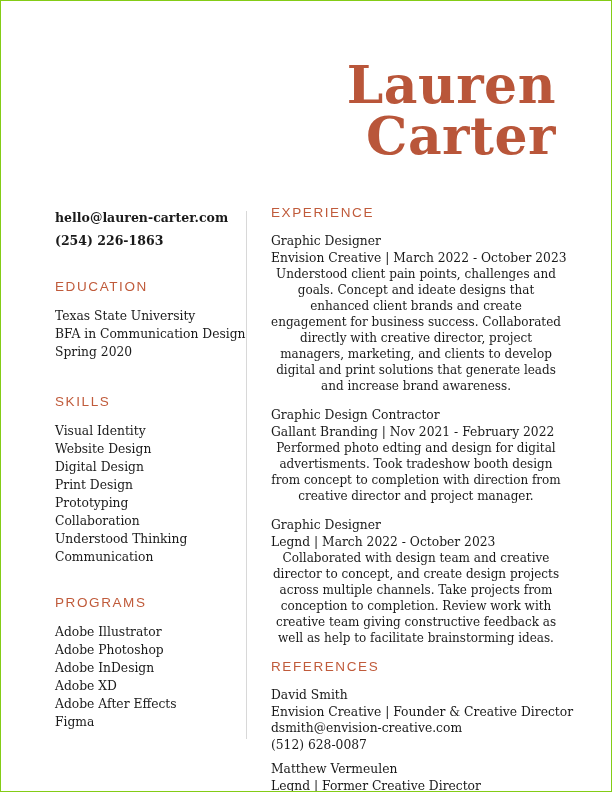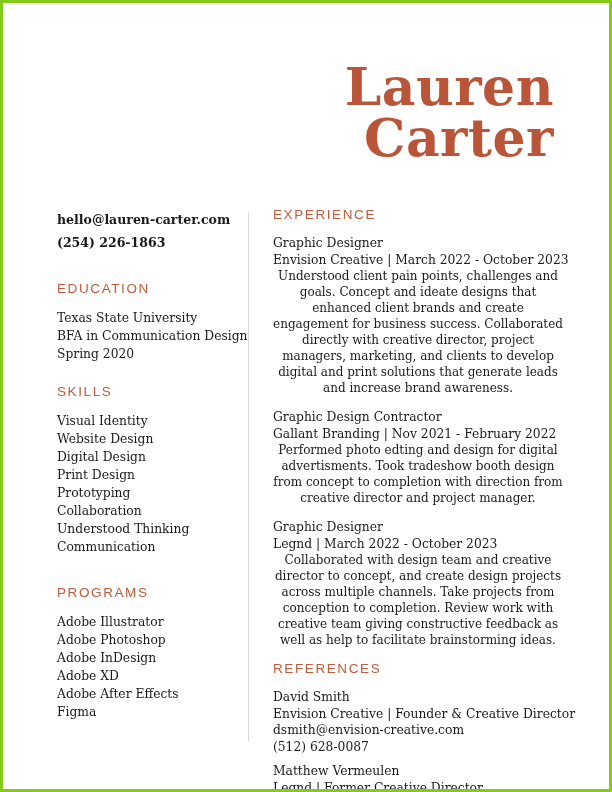--- a/index.html
+++ b/index.html
@@ -7,21 +7,21 @@
     --name-color: #B9563A;
     --ink: #1a1a1a;
   }
   * { margin: 0; padding: 0; box-sizing: border-box; }
   html, body { background: #ffffff; }
   .page {
     position: relative;
     width: 612px;
     height: 792px;
     background: #ffffff;
-    border: 3px solid #84cc16;
+    border: 1px solid #84cc16;
     overflow: hidden;
     font-family: "DejaVu Serif", serif;
     color: var(--ink);
   }
 
   
   .name-block {
     position: absolute;
     top: 58px;
     right: 55px;
@@ -69,21 +69,21 @@
   }
 
   
   .contact-line {
     font-weight: 700;
     font-size: 12.5px;
     line-height: 23px;
     white-space: nowrap;
   }
   .edu-section { margin-top: 27px; }
-  .skills-section { margin-top: 21px; }
+  .skills-section { margin-top: 33px; }
   .programs-section { margin-top: 29px; }
   .plain-line {
     font-size: 12.3px;
     line-height: 18px;
     white-space: nowrap;
   }
 
   
   .job { margin-bottom: 13px; }
   .job-title, .ref-name {

